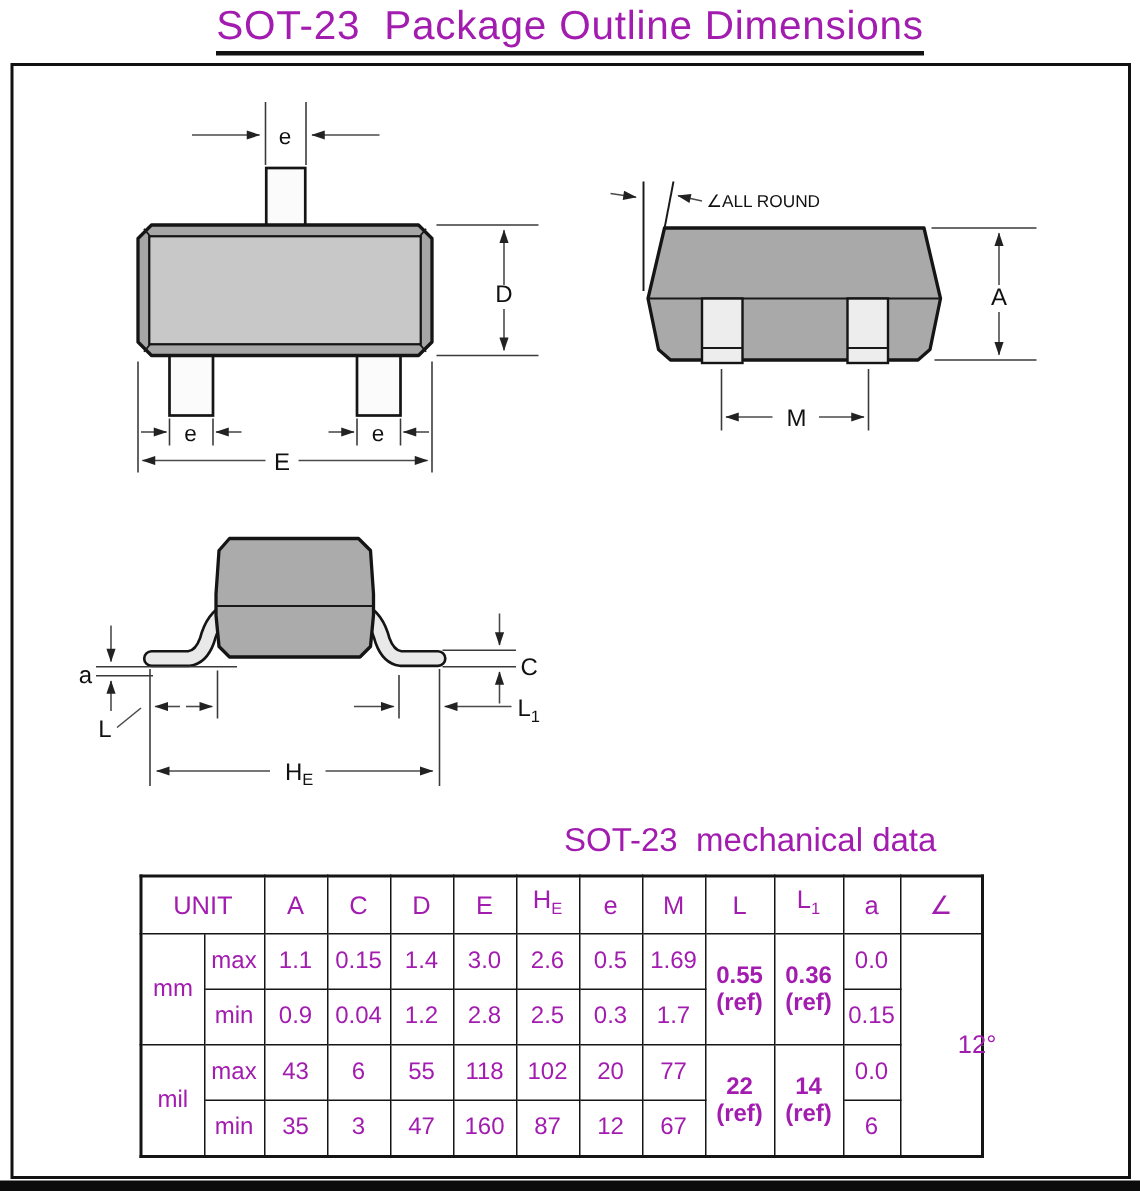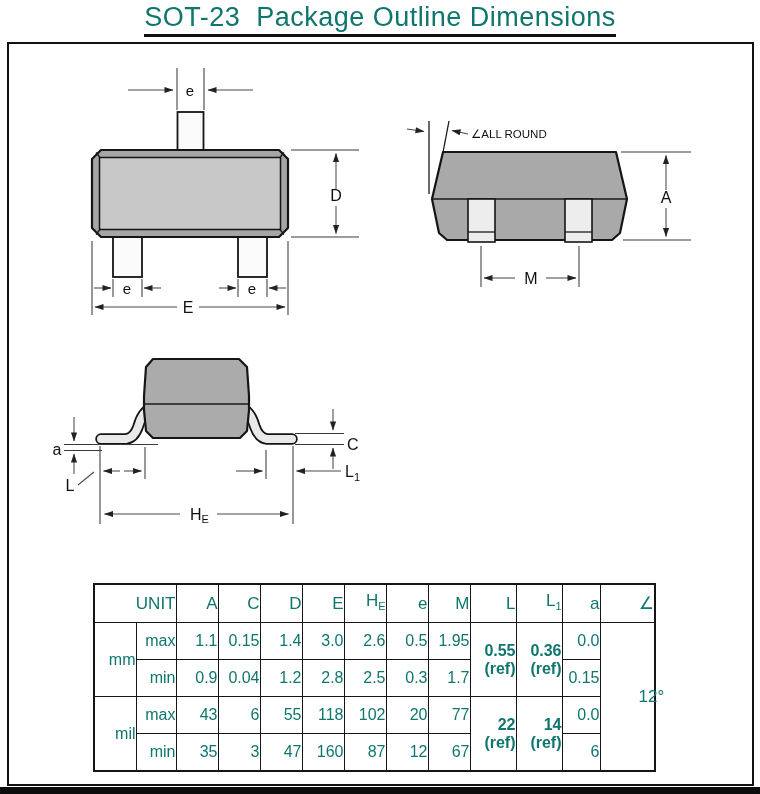--- a/index.html
+++ b/index.html
@@ -1,36 +1,36 @@
 <!DOCTYPE html>
 <html><head>
 <meta charset="utf-8">
 <style>
   html,body{margin:0;padding:0;background:#fff;}
   .page{position:relative;width:760px;height:794px;background:#ffffff;overflow:hidden;
-        font-family:"Liberation Sans", sans-serif;color:#0f766e;}
+        font-family:"Liberation Sans", sans-serif;color:#a21caf;}
   .main-title{position:absolute;left:0;top:2px;width:760px;text-align:center;}
   .main-title span{display:inline-block;font-size:27px;letter-spacing:.5px;white-space:pre;
         border-bottom:3px solid #111;padding-bottom:1px;}
   .frame{position:absolute;left:7px;top:42px;width:743px;height:740px;border:2px solid #111;}
   .bottom-bar{position:absolute;left:0;top:787px;width:760px;height:7px;background:#0c0c0c;}
   svg.drawing{position:absolute;left:0;top:0;}
   .dim{stroke:#4a4a4a;stroke-width:1.05;fill:none;}
   .ext{stroke:#3a3a3a;stroke-width:1.05;fill:none;}
   .thin{stroke:#1a1a1a;stroke-width:1.3;fill:none;}
   .outline{stroke:#151515;stroke-width:2.2;stroke-linejoin:round;}
   .pin{fill:#fbfbfb;stroke:#151515;stroke-width:1.8;}
   .pad{fill:#ededed;stroke:#151515;stroke-width:1.6;}
   text.lbl{font-family:"Liberation Sans", sans-serif;font-size:16px;fill:#111;}
   text.lbl-s{font-family:"Liberation Sans", sans-serif;font-size:15px;fill:#111;}
   text.lbl-note{font-family:"Liberation Sans", sans-serif;font-size:11.5px;fill:#111;}
   .tbl-title{position:absolute;left:376px;top:547px;font-size:22px;white-space:pre;}
   table.mech{position:absolute;left:93px;top:583px;border-collapse:collapse;table-layout:fixed;
         width:561px;}
-  table.mech th,table.mech td{border:1.4px solid #151515;font-weight:400;text-align:right;
+  table.mech th,table.mech td{border:1.4px solid #151515;font-weight:400;text-align:center;
         vertical-align:middle;padding:0;font-size:16px;line-height:18px;}
   table.mech{border:2.4px solid #151515;}
   table.mech tr.hdr th{height:37px;font-size:17px;}
   table.mech tr.row td,table.mech tr.row th{height:36px;}
   table.mech sub{font-size:11px;}
   .refcell div{line-height:18px;font-weight:bold;}
 </style>
 </head>
 <body>
 
@@ -187,20 +187,21 @@
       </g>
 
       <g>
         <line class="dim" x1="180" y1="514" x2="104.5" y2="514" marker-end="url(#ah)"></line>
         <line class="dim" x1="217" y1="514" x2="288.5" y2="514" marker-end="url(#ah)"></line>
         <text class="lbl" x="190" y="520" text-anchor="start" font-size="17"><tspan>H</tspan><tspan dy="3" font-size="11">E</tspan></text>
       </g>
     </g>
   </svg>
 
+  <div class="tbl-title">SOT-23  mechanical data</div>
 
   <table class="mech">
     <colgroup>
       <col style="width:42px">
         <col style="width:40px">
       <col style="width:42px">
         <col style="width:42px">
         <col style="width:42px">
         <col style="width:42px">
       <col style="width:42px">
@@ -228,21 +229,21 @@
     </tr>
     <tr class="row">
       <th rowspan="2">mm</th>
       <th>max</th>
       <td>1.1</td>
       <td>0.15</td>
       <td>1.4</td>
       <td>3.0</td>
       <td>2.6</td>
       <td>0.5</td>
-      <td>1.95</td>
+      <td>1.69</td>
       <td rowspan="2" class="refcell">
         <div>0.55</div>
             <div>(ref)</div>
       </td>
       <td rowspan="2" class="refcell">
         <div>0.36</div>
             <div>(ref)</div>
       </td>
       <td>0.0</td>
       <td rowspan="4" style="font-size:17px;padding-left:38px;">12°</td>

